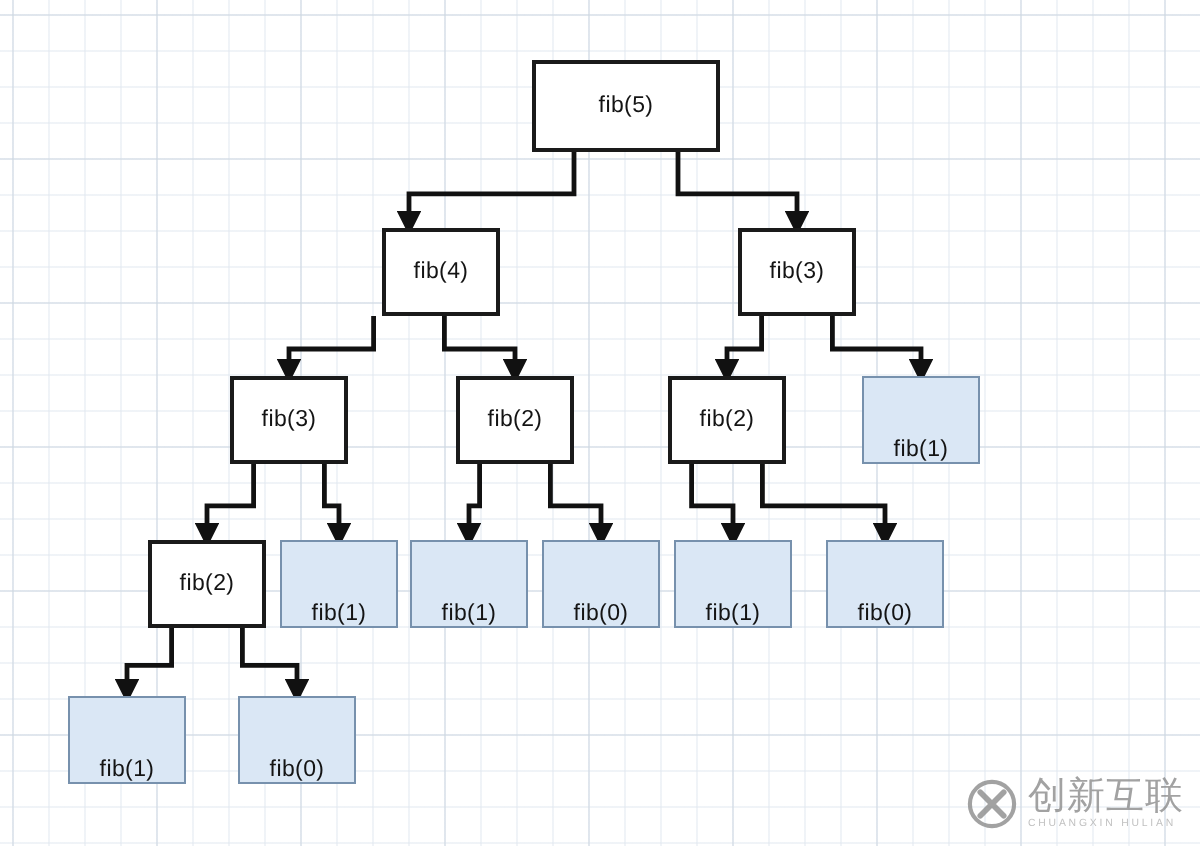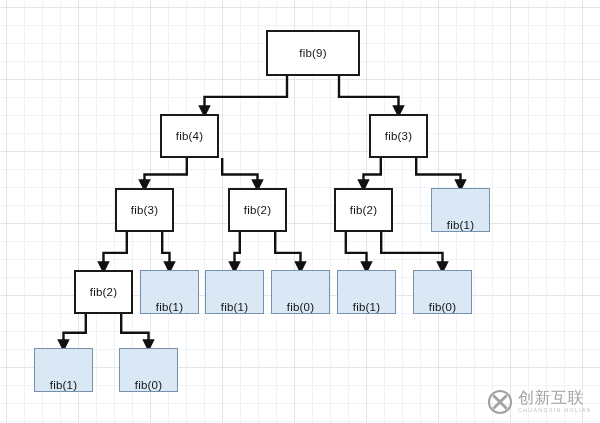--- a/index.html
+++ b/index.html
@@ -67,21 +67,21 @@
     flex: 0 0 auto;
   }
   .wm-textblock {
     display: flex;
     flex-direction: column;
     justify-content: center;
     line-height: 1;
   }
   .wm-cn {
     font-family: "DejaVu Sans", sans-serif;
-    font-size: 16px;
+    font-size: 19px;
     color: #8e8e8e;
     letter-spacing: 0.5px;
   }
   .wm-en {
     font-family: "Liberation Sans", sans-serif;
     font-size: 5.2px;
     color: #b3b3b3;
     letter-spacing: 1.4px;
     margin-top: 2px;
   }
@@ -108,23 +108,23 @@
       <path d="M239.8,232 L239.8,252.9 L234.5,252.9 L234.5,269" fill="none" stroke="#111111" stroke-width="2.4" stroke-linejoin="miter" marker-end="url(#arrow)"></path>
       <path d="M275.2,232 L275.2,252.9 L300.5,252.9 L300.5,269" fill="none" stroke="#111111" stroke-width="2.4" stroke-linejoin="miter" marker-end="url(#arrow)"></path>
       <path d="M345.8,232 L345.8,252.9 L366.5,252.9 L366.5,269" fill="none" stroke="#111111" stroke-width="2.4" stroke-linejoin="miter" marker-end="url(#arrow)"></path>
       <path d="M381.2,232 L381.2,252.9 L442.5,252.9 L442.5,269" fill="none" stroke="#111111" stroke-width="2.4" stroke-linejoin="miter" marker-end="url(#arrow)"></path>
       <path d="M85.8,314 L85.8,332.7 L63.5,332.7 L63.5,347" fill="none" stroke="#111111" stroke-width="2.4" stroke-linejoin="miter" marker-end="url(#arrow)"></path>
       <path d="M121.2,314 L121.2,332.7 L148.5,332.7 L148.5,347" fill="none" stroke="#111111" stroke-width="2.4" stroke-linejoin="miter" marker-end="url(#arrow)"></path>
     </svg>
 
   <div id="node-layer">
       <div class="node call" style="left: 266px; top: 30px; width: 94px; height: 46px;">
-        <span>fib(9)</span>
+        <span>fib(5)</span>
       </div>
-      <div class="node call" style="left: 160px; top: 114px; width: 59px; height: 44px;">
+      <div class="node call" style="left: 191px; top: 114px; width: 59px; height: 44px;">
         <span>fib(4)</span>
       </div>
       <div class="node call" style="left: 369px; top: 114px; width: 59px; height: 44px;">
         <span>fib(3)</span>
       </div>
       <div class="node call" style="left: 115px; top: 188px; width: 59px; height: 44px;">
         <span>fib(3)</span>
       </div>
       <div class="node call" style="left: 228px; top: 188px; width: 59px; height: 44px;">
         <span>fib(2)</span>

